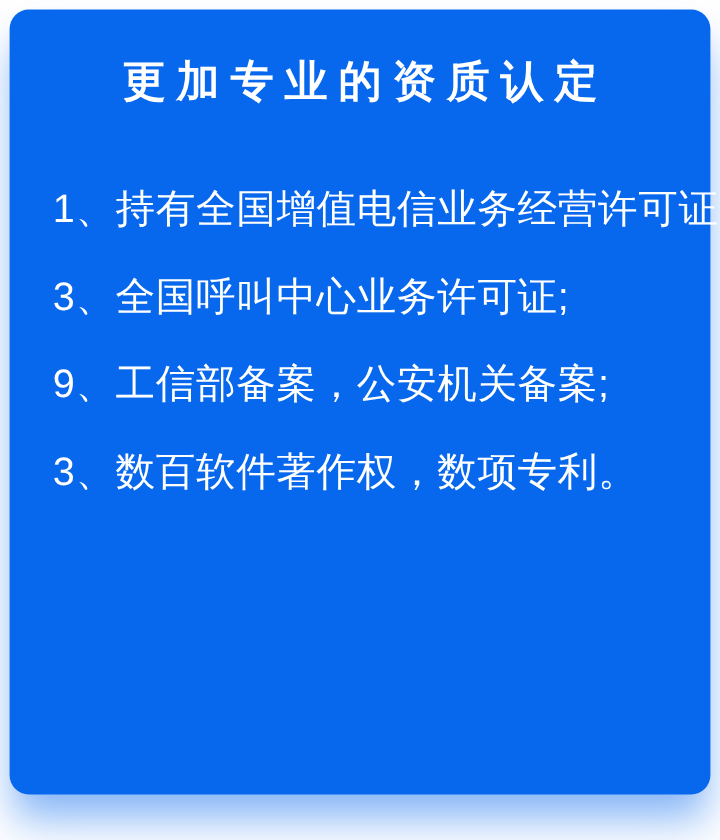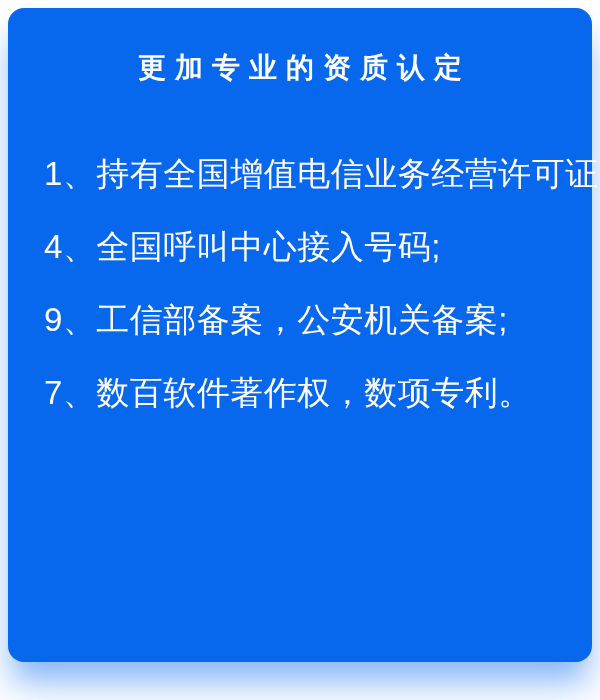--- a/index.html
+++ b/index.html
@@ -32,21 +32,21 @@
     border-radius: 16px;
     color: var(--card-text);
     box-shadow:
       0 22px 28px -6px var(--shadow-tint),
       0 30px 46px 2px var(--shadow-tint-soft);
   }
   .card-title {
     margin: 36px 0 0 0;
     padding-left: 9px; 
     text-align: center;
-    font-size: 28px;
+    font-size: 36px;
     line-height: 48px;
     font-weight: 600;
     letter-spacing: 9px;
     white-space: nowrap;
   }
   .qual-list {
     list-style: none;
     margin: 46px 0 0 0;
     padding: 0 0 0 36px;
   }
@@ -61,18 +61,18 @@
   }
 </style>
 </head>
 <body>
 
 <div class="page">
   <section class="card">
     <h1 class="card-title">更加专业的资质认定</h1>
     <ul class="qual-list">
       <li class="qual-item">1、持有全国增值电信业务经营许可证;</li>
-      <li class="qual-item">4、全国呼叫中心接入号码;</li>
+      <li class="qual-item">3、全国呼叫中心业务许可证;</li>
       <li class="qual-item">9、工信部备案，公安机关备案;</li>
-      <li class="qual-item">7、数百软件著作权，数项专利。</li>
+      <li class="qual-item">3、数百软件著作权，数项专利。</li>
     </ul>
   </section>
 </div>
 
 </body></html>

